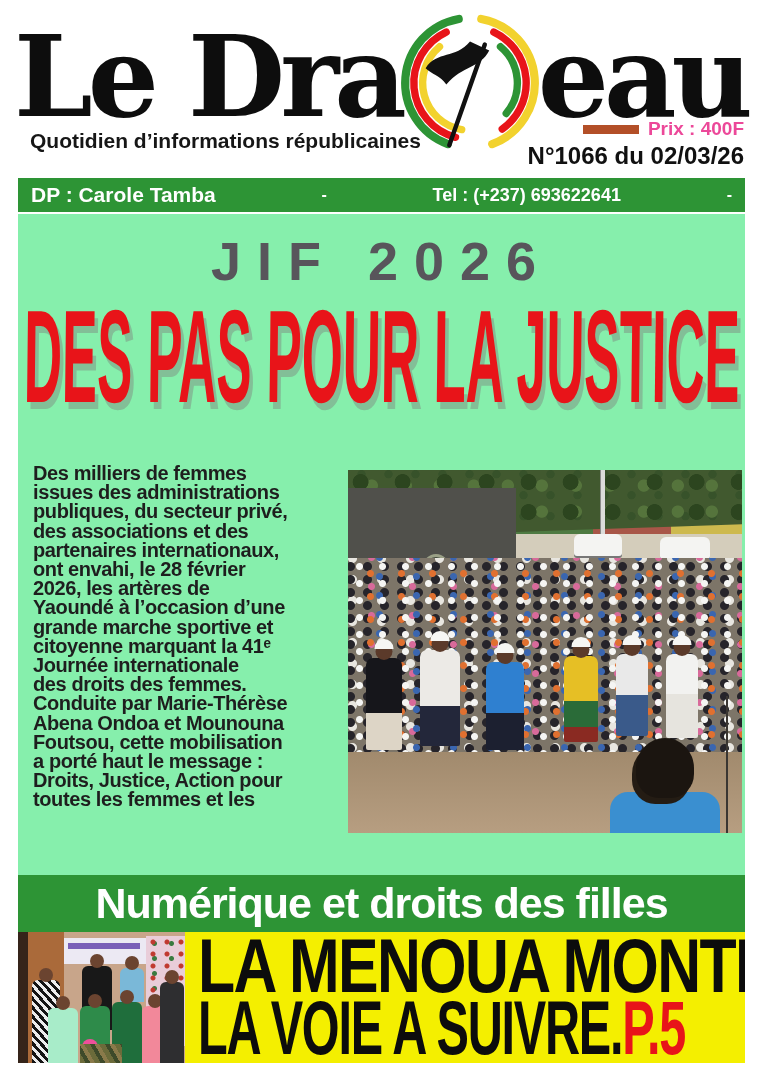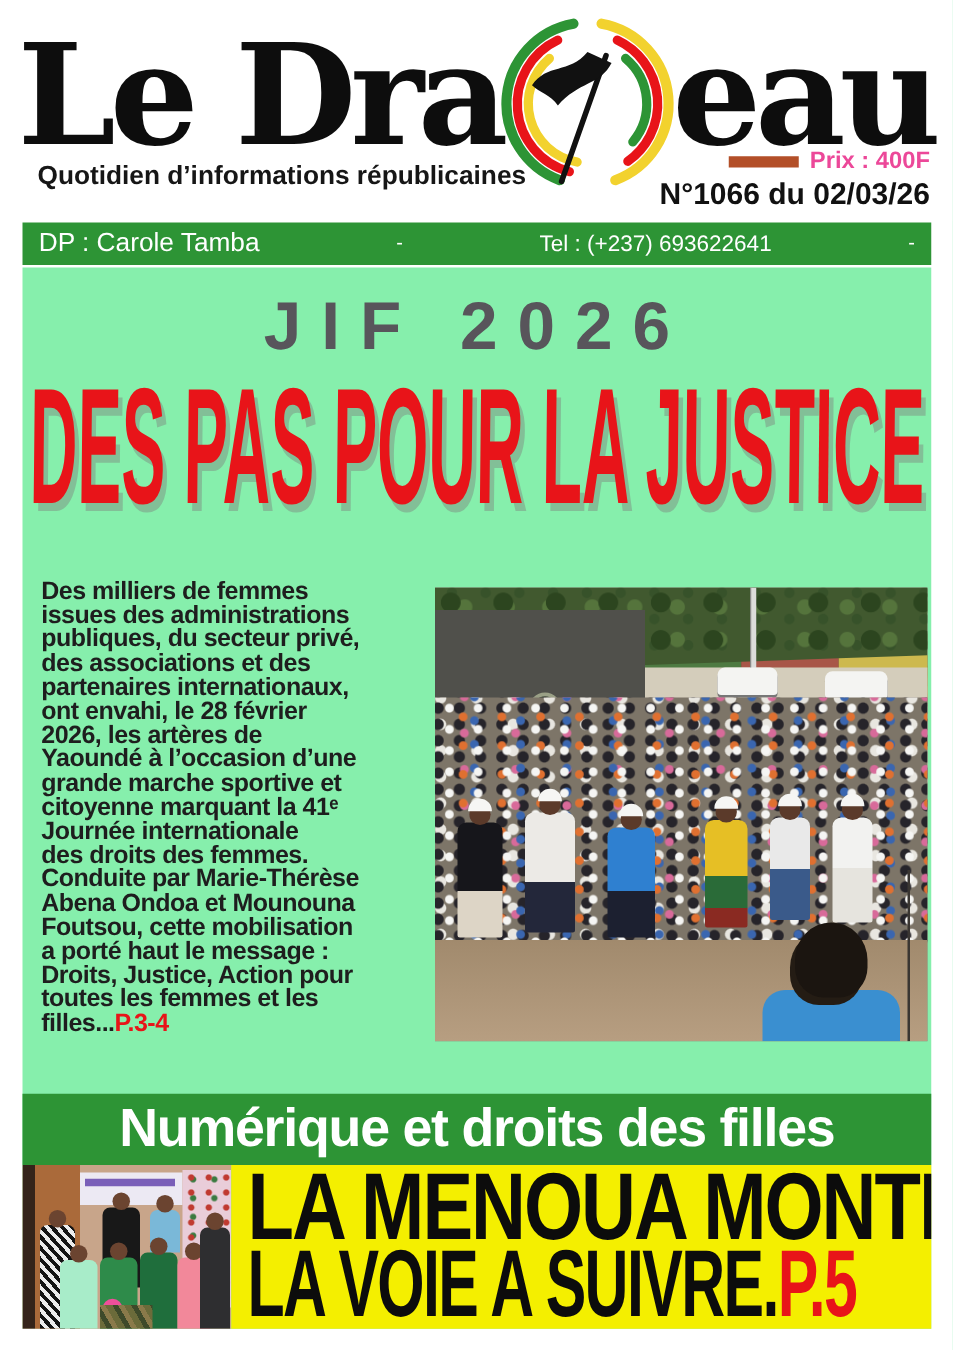--- a/index.html
+++ b/index.html
@@ -18,21 +18,21 @@
   .mast-logo{width:148px;height:150px;margin:0 -6px;transform:translateY(6px);flex:none;}
   .tagline{position:absolute;left:30px;top:129px;font-size:21px;font-weight:bold;color:#161616;}
   .price-block{position:absolute;right:18px;top:118px;text-align:right;font-weight:bold;}
   .price-row{display:flex;align-items:center;justify-content:flex-end;gap:9px;}
   .price-bar{width:56px;height:9px;background:var(--price_bar);}
   .price-label{font-size:19px;color:#ec4899;}
   .issue-label{font-size:24px;color:#111;margin-top:2px;}
 
   
   .info-bar{position:absolute;left:18px;top:178px;width:727px;height:34px;background:var(--green);
-    display:flex;align-items:center;justify-content:space-between;padding:16px 13px;color:#fff;font-weight:normal;}
+    display:flex;align-items:center;justify-content:space-between;padding:16px 13px;color:#fff;font-weight:bold;}
   .info-dp{font-size:21px;}
   .info-sep{font-size:16px;}
   .info-tel,.info-dec{font-size:18px;}
 
   
   .content{position:absolute;left:18px;top:214px;width:727px;height:849px;background:#86efac;}
   .kicker{position:absolute;left:0;top:16px;width:727px;text-align:center;
     font-size:54px;font-weight:bold;letter-spacing:16px;color:var(--kicker_gray);}
   .headline-wrap{position:absolute;left:0;top:82px;width:727px;height:122px;
     display:flex;align-items:center;justify-content:center;overflow:visible;}
@@ -190,23 +190,20 @@
 grande marche sportive et
 citoyenne marquant la 41ᵉ
 Journée internationale
 des droits des femmes.
 Conduite par Marie-Thérèse
 Abena Ondoa et Mounouna
 Foutsou, cette mobilisation
 a porté haut le message :
 Droits, Justice, Action pour
 toutes les femmes et les</div>
-      <div class="body-endline">
-        <span>filles...</span><span class="page-ref">P.3-4</span>
-      </div>
     </div>
 
     <div class="photo">
       <div class="ph-trees"></div>
       <div class="ph-bldg-left">
         <div class="ph-badge"></div>
         <div class="ph-bldg-base"></div>
       </div>
       <div class="ph-roof">
         <span class="ph-roof-green"></span>

